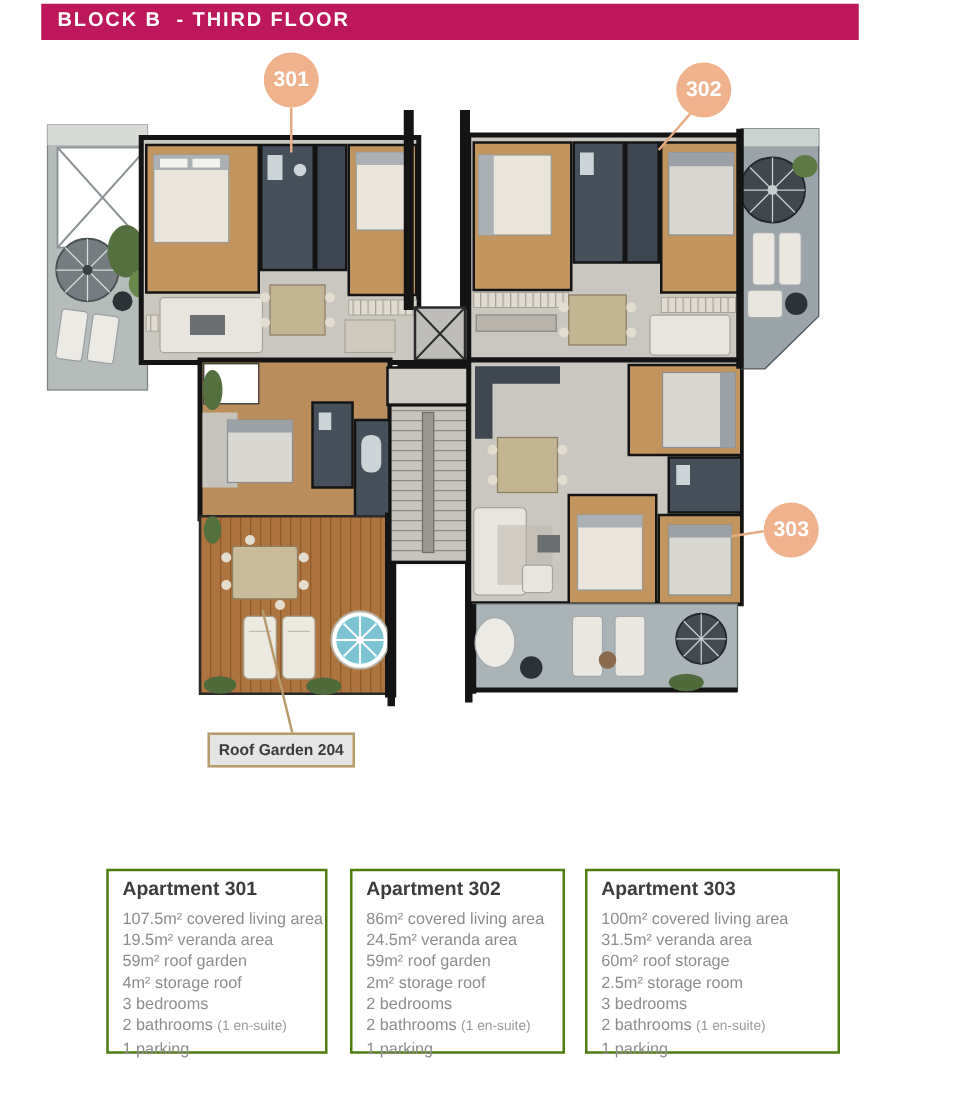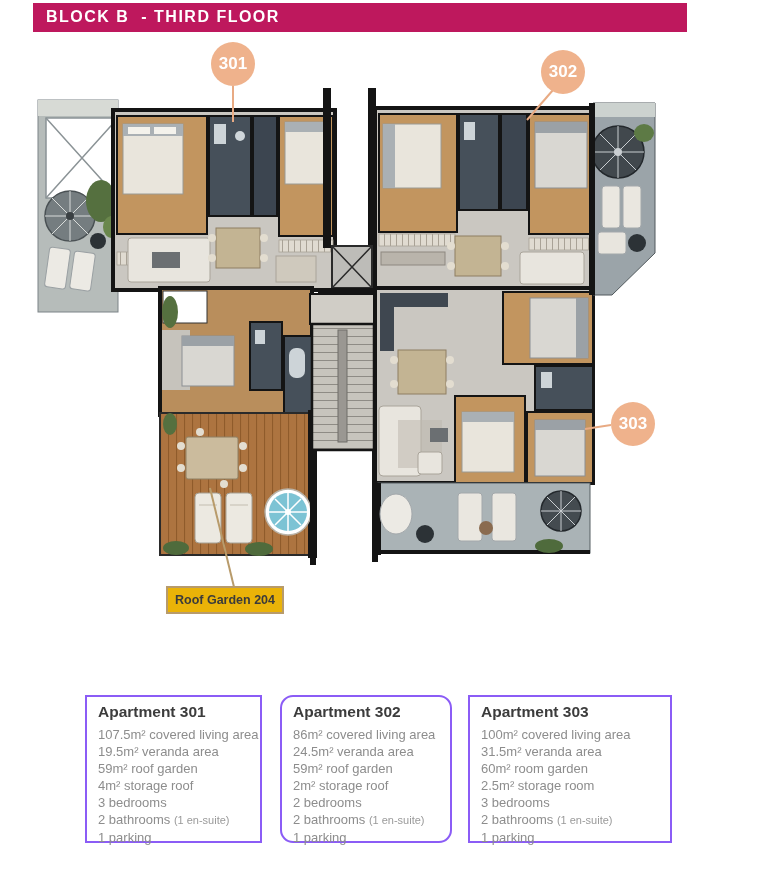--- a/index.html
+++ b/index.html
@@ -9,28 +9,28 @@
   .header-bar{position:absolute;left:33px;top:3px;width:654px;height:29px;background:#be185d;}
   .header-title{position:absolute;left:13px;top:5px;font-size:16px;font-weight:bold;color:#ffffff;
         letter-spacing:1.5px;white-space:pre;}
   
   .plan-svg{position:absolute;left:0;top:0;}
   .badge{position:absolute;width:44px;height:44px;border-radius:50%;background:#efb28c;
         color:#ffffff;font-size:17px;font-weight:bold;display:flex;align-items:center;justify-content:center;}
   .badge-301{left:211px;top:42px;}
   .badge-302{left:541px;top:50px;}
   .badge-303{left:611px;top:402px;}
-  .roof-label{position:absolute;left:166px;top:586px;width:114px;height:24px;background:#eab308;
+  .roof-label{position:absolute;left:166px;top:586px;width:114px;height:24px;background:#e5e5e5;
         border:2px solid #b89b6b;color:#3b3b3b;font-size:12.5px;font-weight:bold;
         display:flex;align-items:center;justify-content:center;white-space:nowrap;}
   
-  .info-box{position:absolute;top:695px;height:148px;background:#ffffff;border:2px solid #8b5cf6;
+  .info-box{position:absolute;top:695px;height:148px;background:#ffffff;border:2px solid #4d7c0f;
         box-sizing:border-box;padding:6px 11px;}
   .ib-1{left:85px;width:177px;}
-  .ib-2{left:280px;width:172px;border-radius:13px;}
+  .ib-2{left:280px;width:172px;}
   .ib-3{left:468px;width:204px;}
   .ib-title{font-size:15.5px;font-weight:bold;color:#3c3c3c;margin-bottom:5px;}
   .ib-line{font-size:13px;color:#8d8d8d;line-height:17px;white-space:nowrap;}
   .ib-note{font-size:11px;color:#9a9a9a;}
 </style>
 </head>
 <body>
 
 <div class="page">
 
@@ -295,20 +295,20 @@
     <div class="ib-line">2m² storage roof</div>
     <div class="ib-line">2 bedrooms</div>
     <div class="ib-line"><span>2 bathrooms </span><span class="ib-note">(1 en-suite)</span></div>
     <div class="ib-line">1 parking</div>
   </div>
 
   <div class="info-box ib-3">
     <div class="ib-title">Apartment 303</div>
     <div class="ib-line">100m² covered living area</div>
     <div class="ib-line">31.5m² veranda area</div>
-    <div class="ib-line">60m² room garden</div>
+    <div class="ib-line">60m² roof storage</div>
     <div class="ib-line">2.5m² storage room</div>
     <div class="ib-line">3 bedrooms</div>
     <div class="ib-line"><span>2 bathrooms </span><span class="ib-note">(1 en-suite)</span></div>
     <div class="ib-line">1 parking</div>
   </div>
 
 </div>
 
 </body></html>

